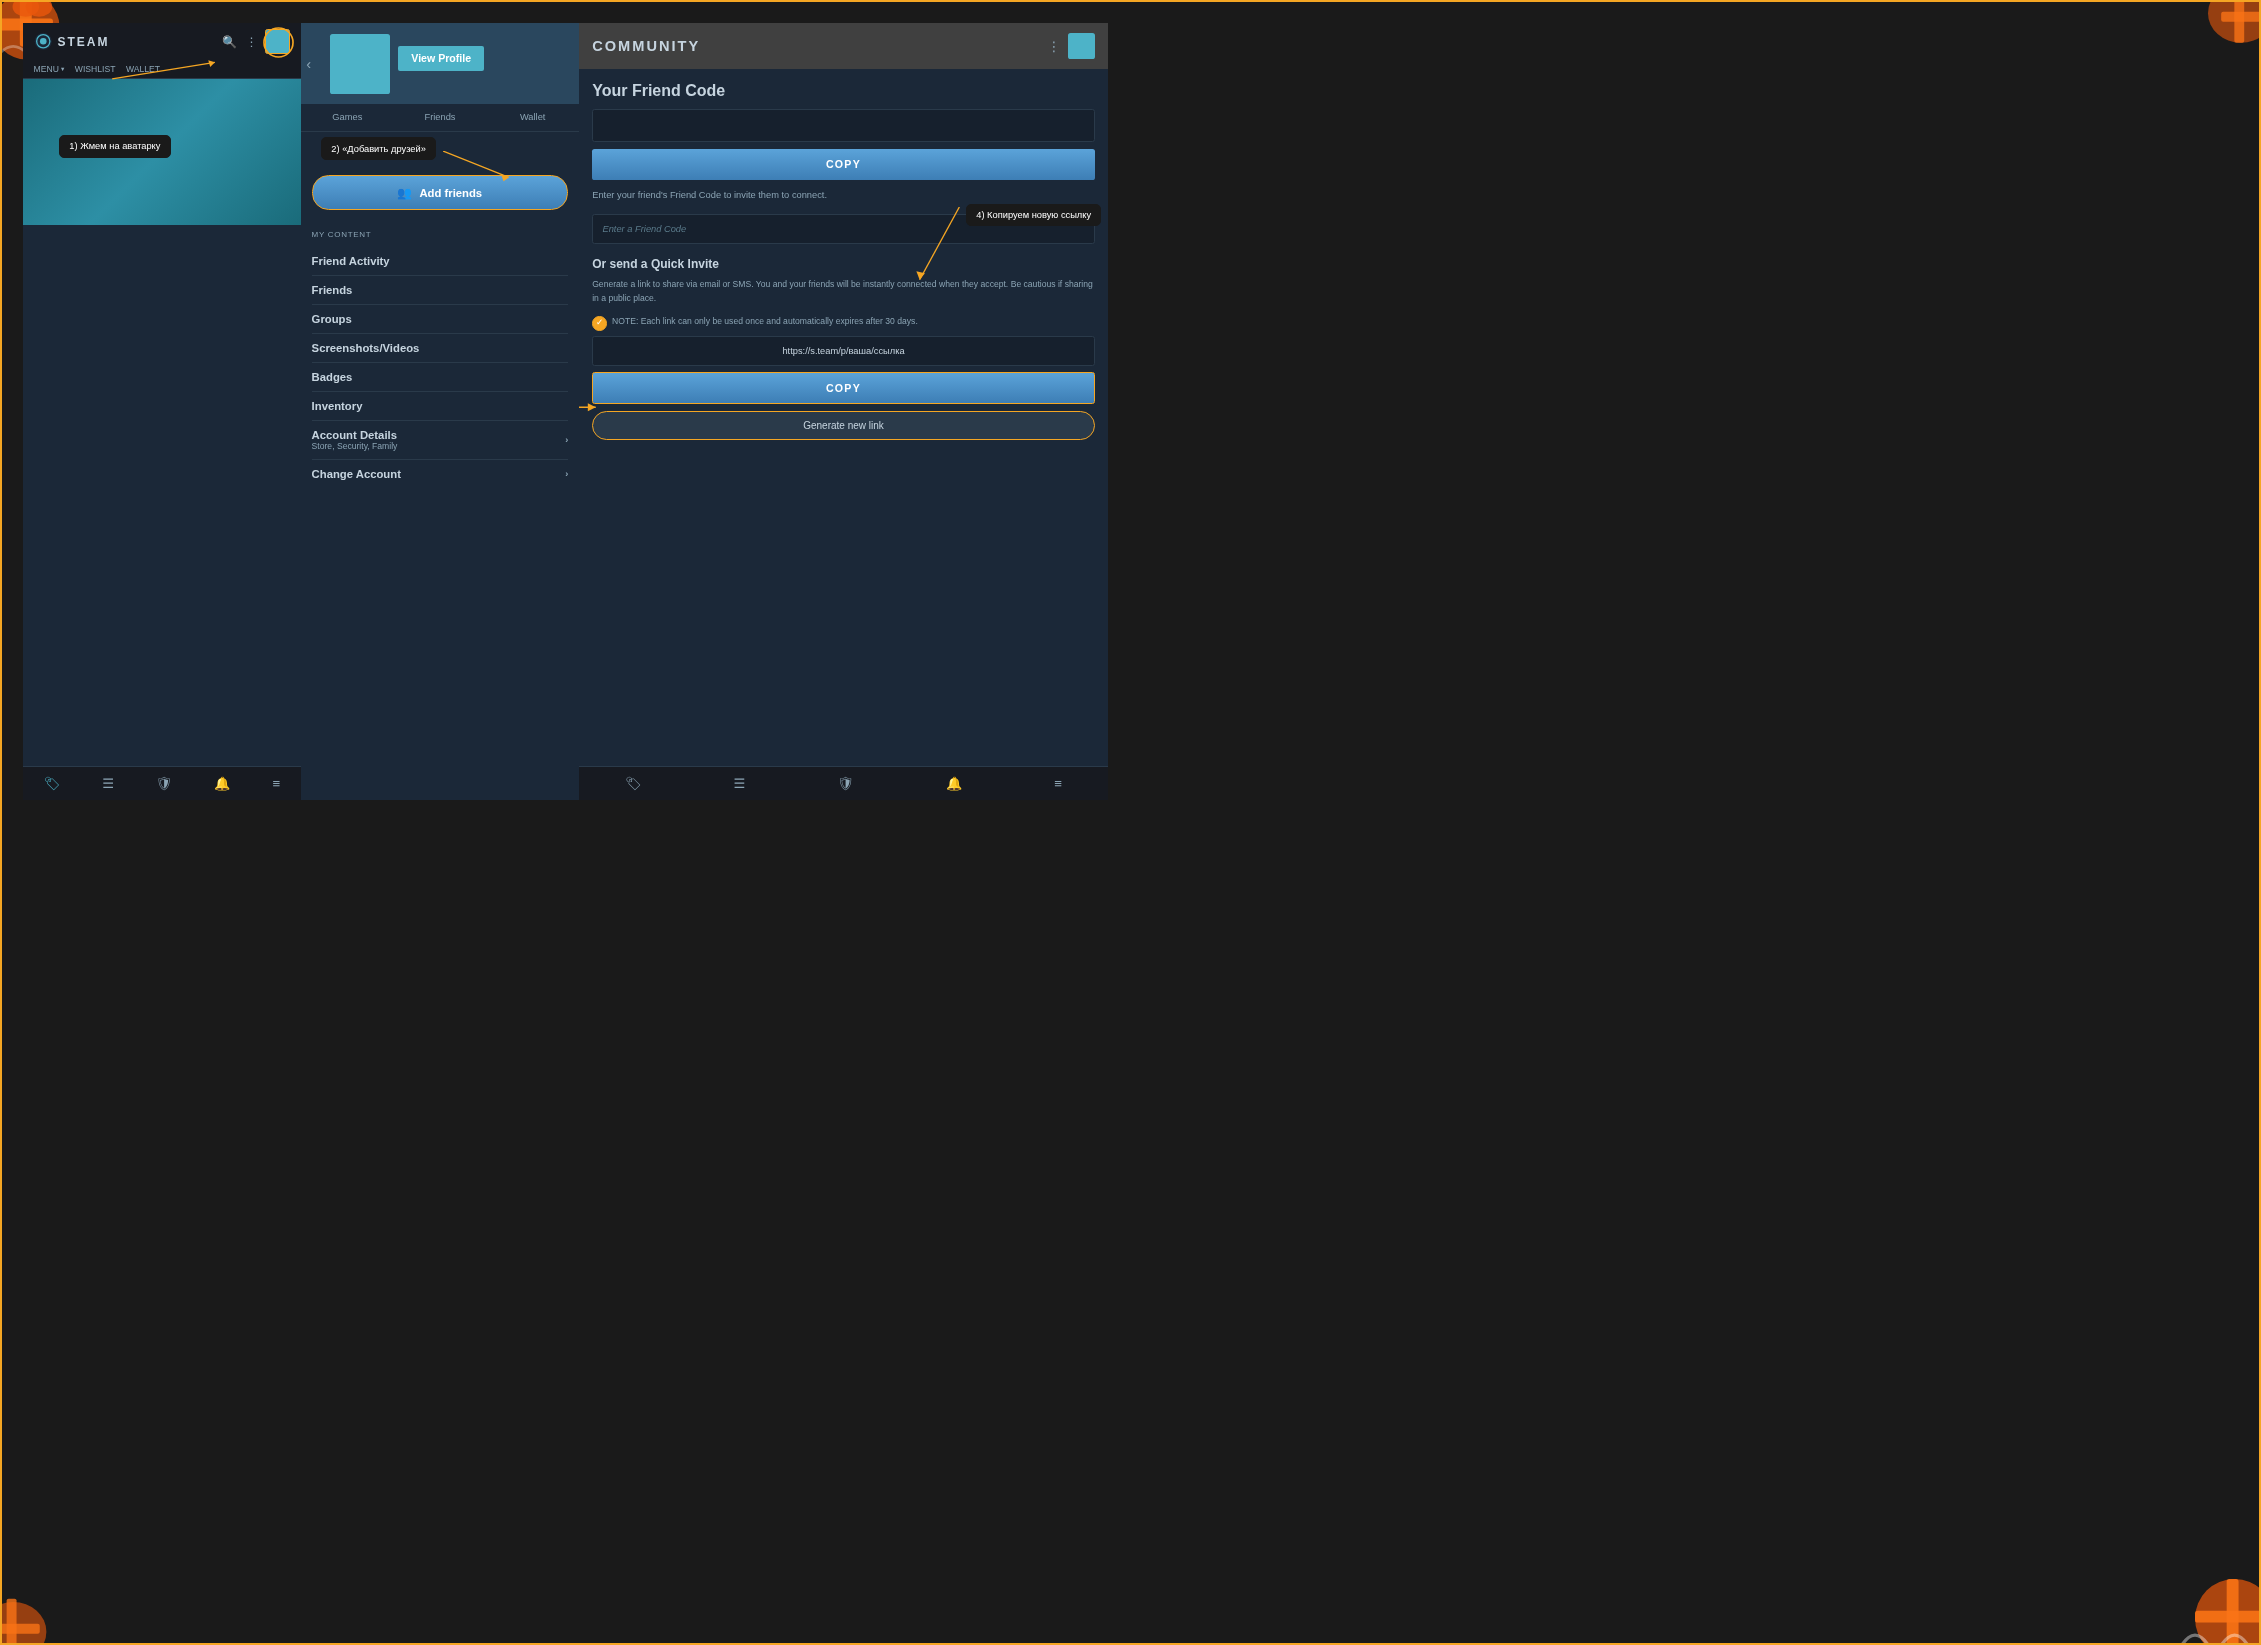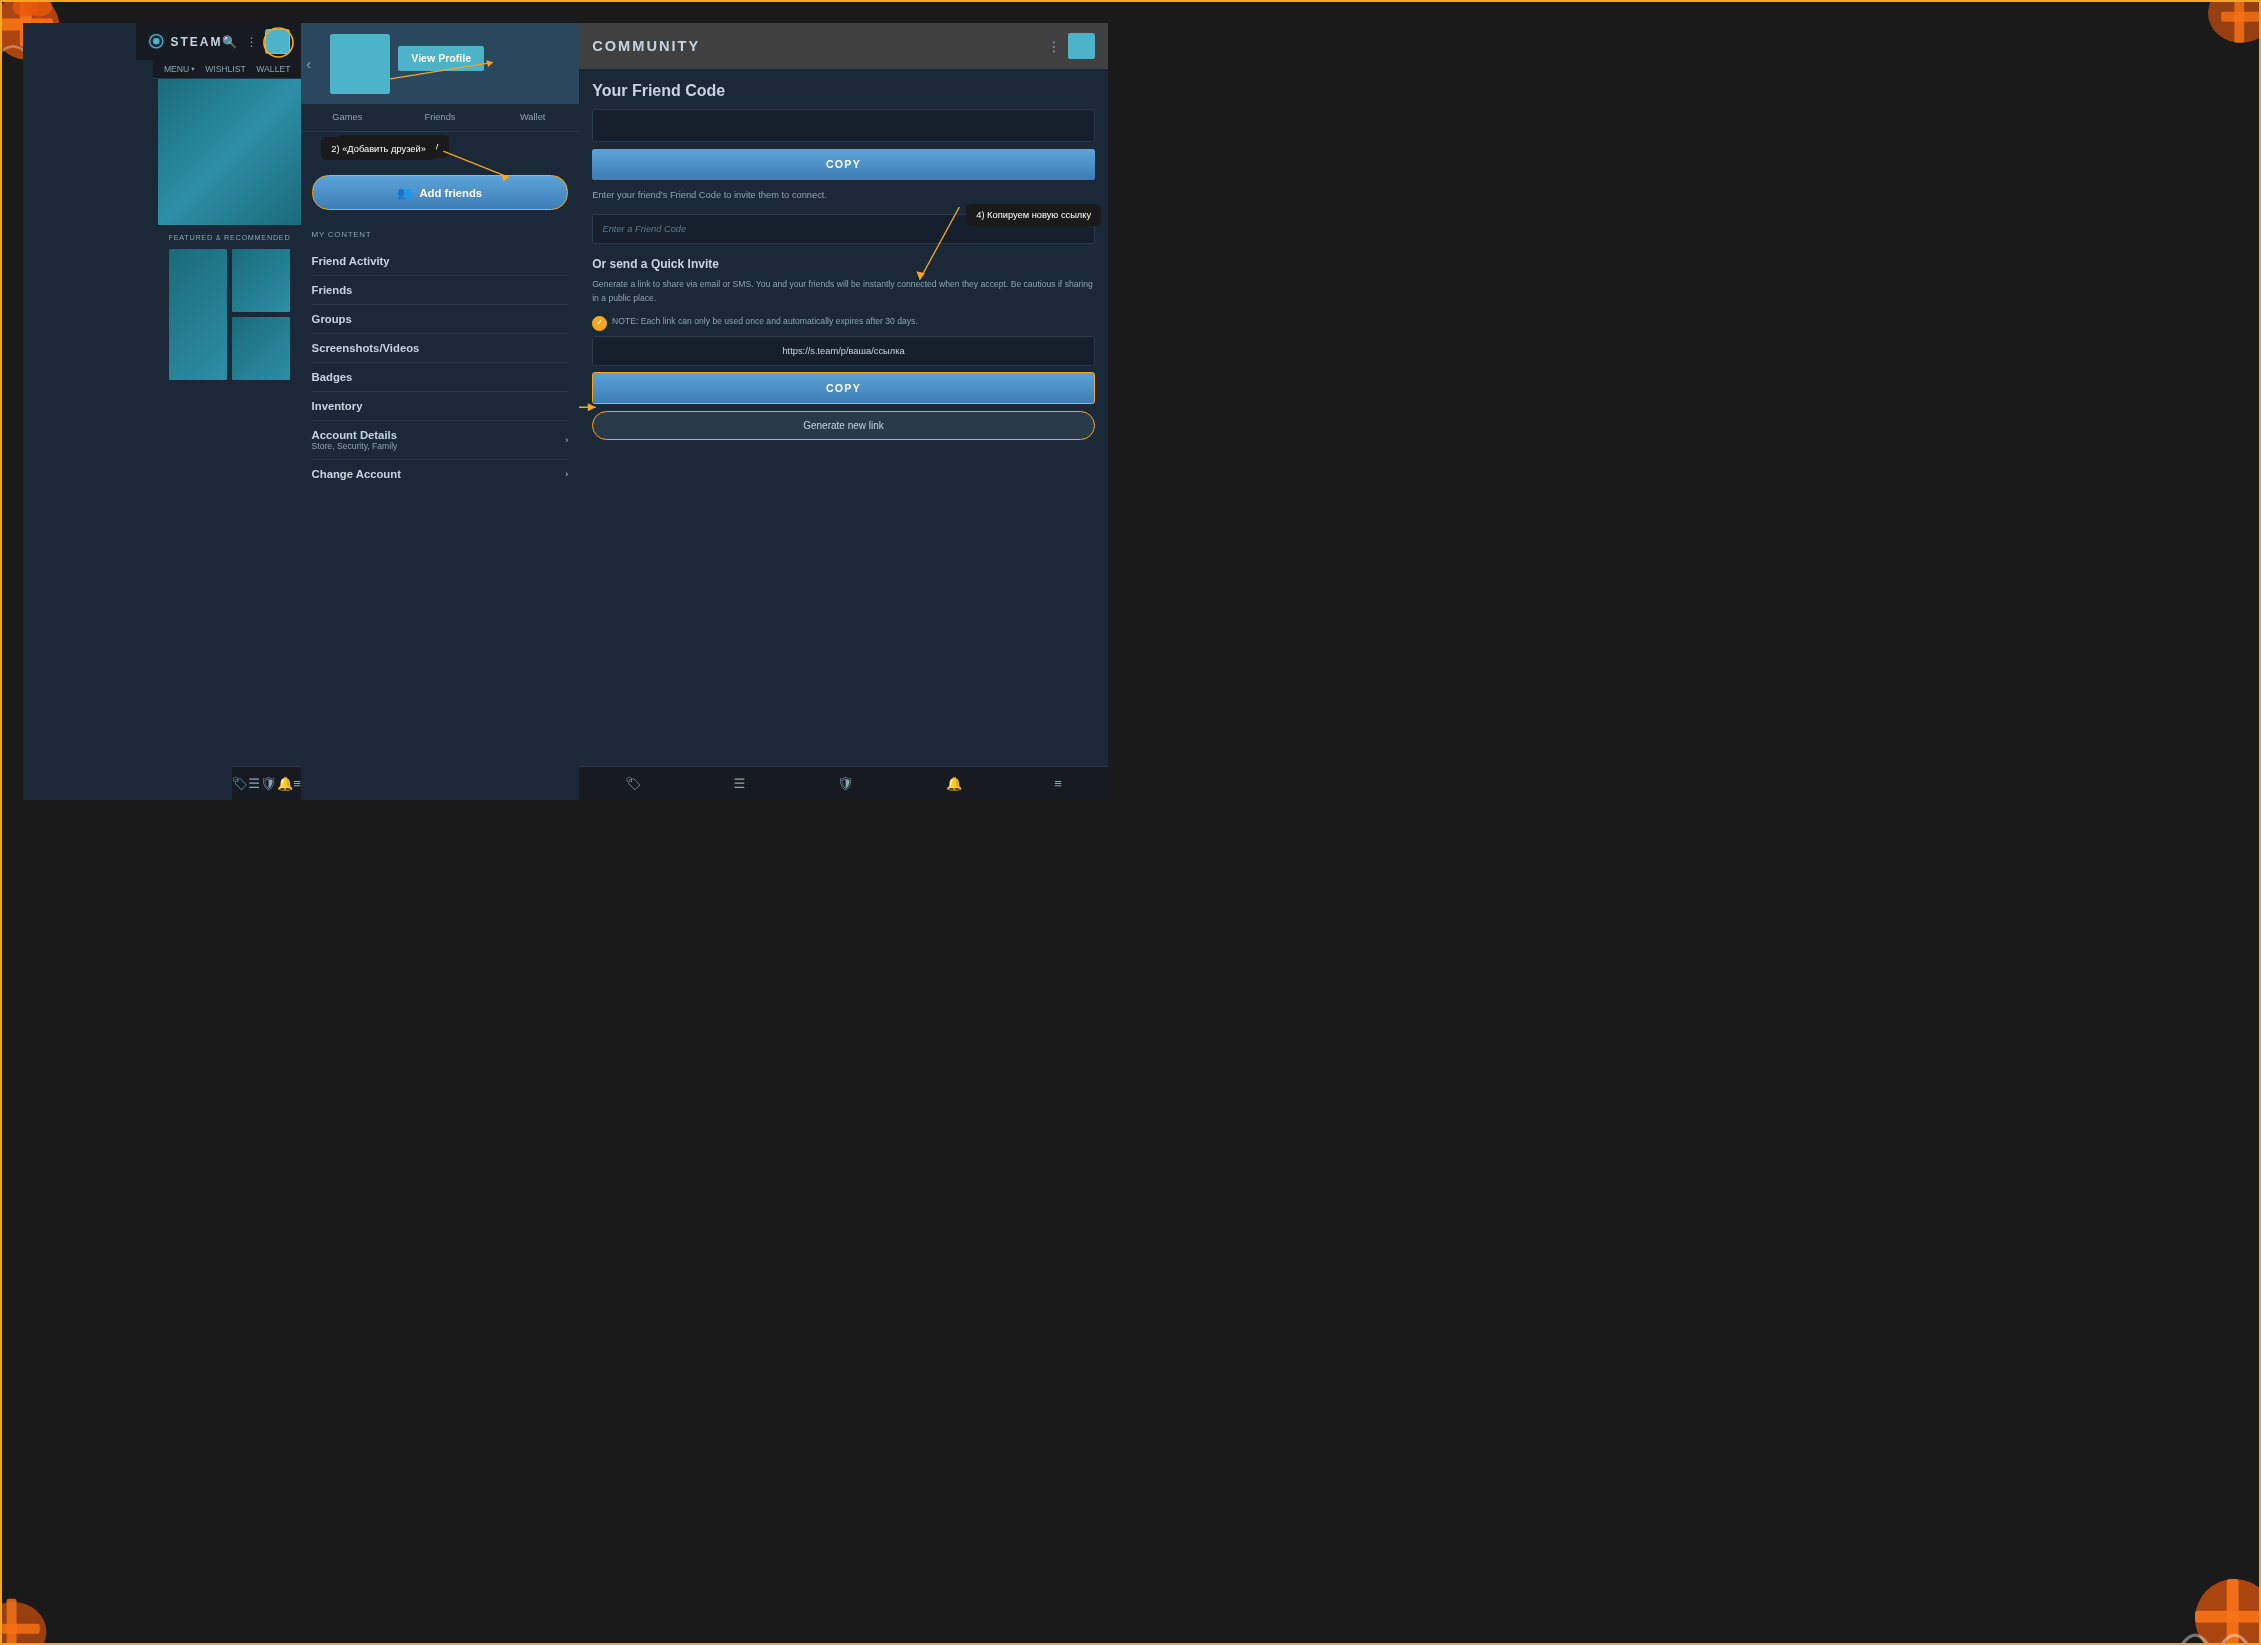--- a/index.html
+++ b/index.html
@@ -569,21 +569,21 @@
 </svg>
 
 <svg class="gift-corner-bl" viewBox="0 0 160 160">
   <ellipse cx="20" cy="140" rx="50" ry="45" fill="#ea580c" opacity="0.6"></ellipse>
   <rect x="10" y="90" width="15" height="70" fill="#f97316" opacity="0.8" rx="3"></rect>
   <rect x="-10" y="128" width="70" height="15" fill="#f97316" opacity="0.8" rx="3"></rect>
 </svg>
 
 <div class="main-container">
 
-  <div class="left-panel" style="position:relative;align-items:flex-end;">
+  <div class="left-panel" style="position:relative;">
 
     <div class="steam-header">
       <div class="steam-logo">
         <svg class="steam-logo-icon" viewBox="0 0 28 28">
           <circle cx="14" cy="14" r="13" fill="#1b2838"></circle>
           <circle cx="14" cy="14" r="10" fill="none" stroke="#4db3c8" stroke-width="2"></circle>
           <circle cx="14" cy="14" r="5" fill="#4db3c8"></circle>
         </svg>
         <span class="steam-logo-text">STEAM</span>
       </div>
@@ -620,28 +620,20 @@
       <svg style="position:absolute;top:-20px;left:89px;width:113px;height:26.5px;z-index:41;pointer-events:none;" viewBox="0 0 170 40">
         <line x1="0" y1="30" x2="155" y2="5" stroke="#f5a623" stroke-width="2"></line>
         <polygon points="155,5 145,2 148,12" fill="#f5a623"></polygon>
       </svg>
     </div>
 
     <div class="left-content">
 
       <div class="left-featured-img"></div>
 
-      <div class="featured-section">
-        <div class="featured-label">FEATURED &amp; RECOMMENDED</div>
-        <div class="featured-grid">
-          <div class="featured-item tall"></div>
-          <div class="featured-item"></div>
-          <div class="featured-item"></div>
-        </div>
-      </div>
     </div>
 
     <div class="bottom-nav">
       <span class="bottom-nav-icon" style="color:#4db3c8;">🏷</span>
       <span class="bottom-nav-icon inactive">☰</span>
       <span class="bottom-nav-icon inactive">🛡</span>
       <span class="bottom-nav-icon inactive">🔔</span>
       <span class="bottom-nav-icon inactive">≡</span>
     </div>
   </div>

